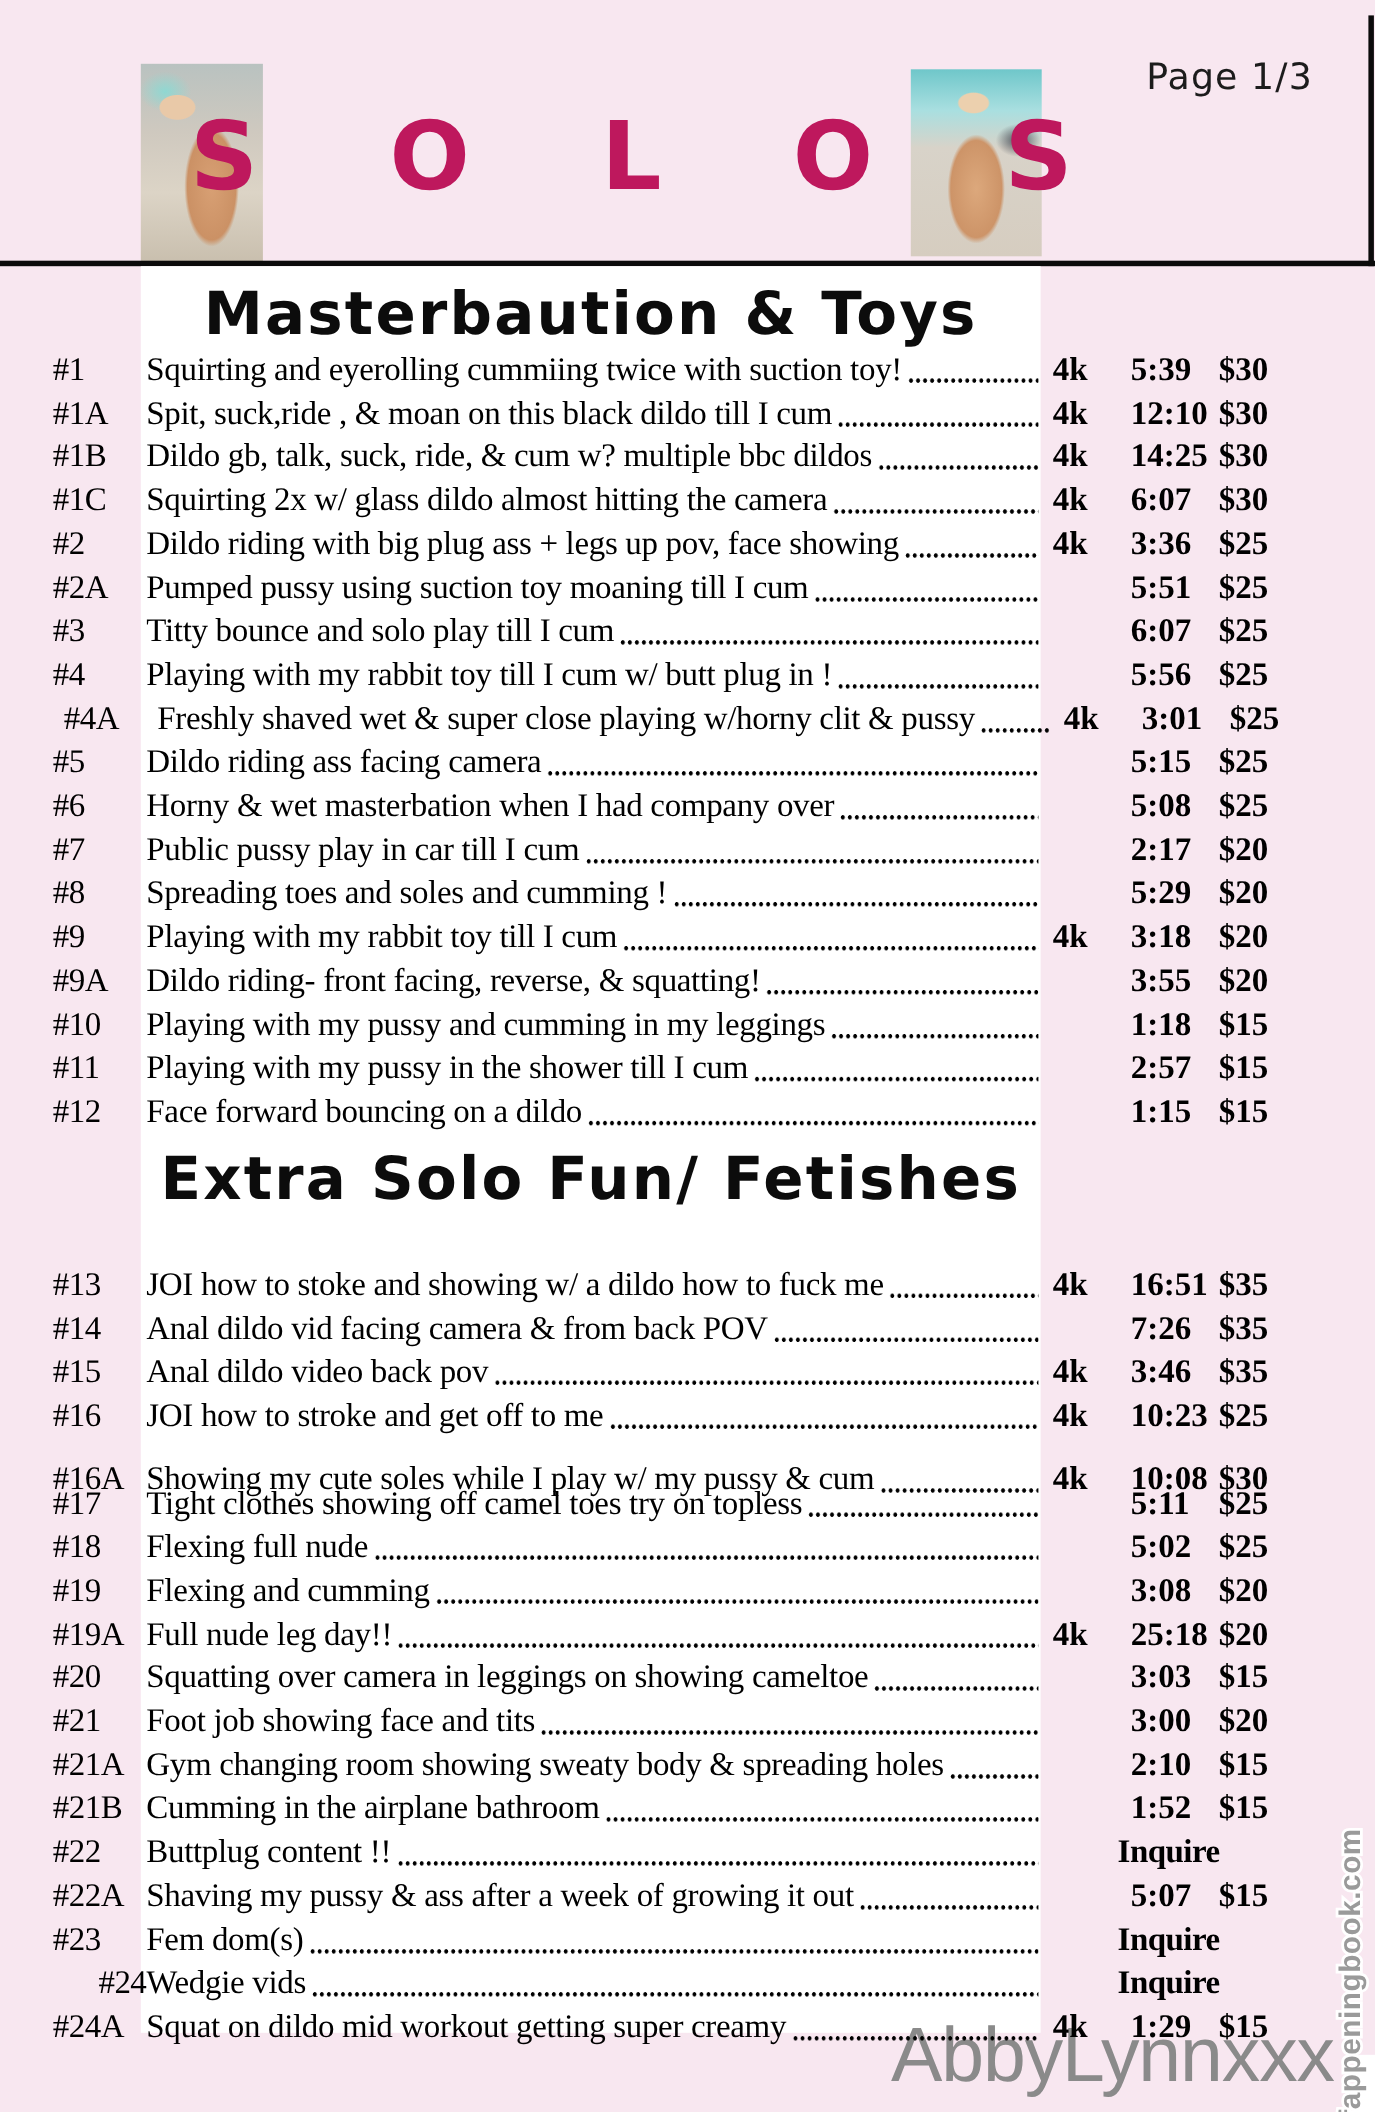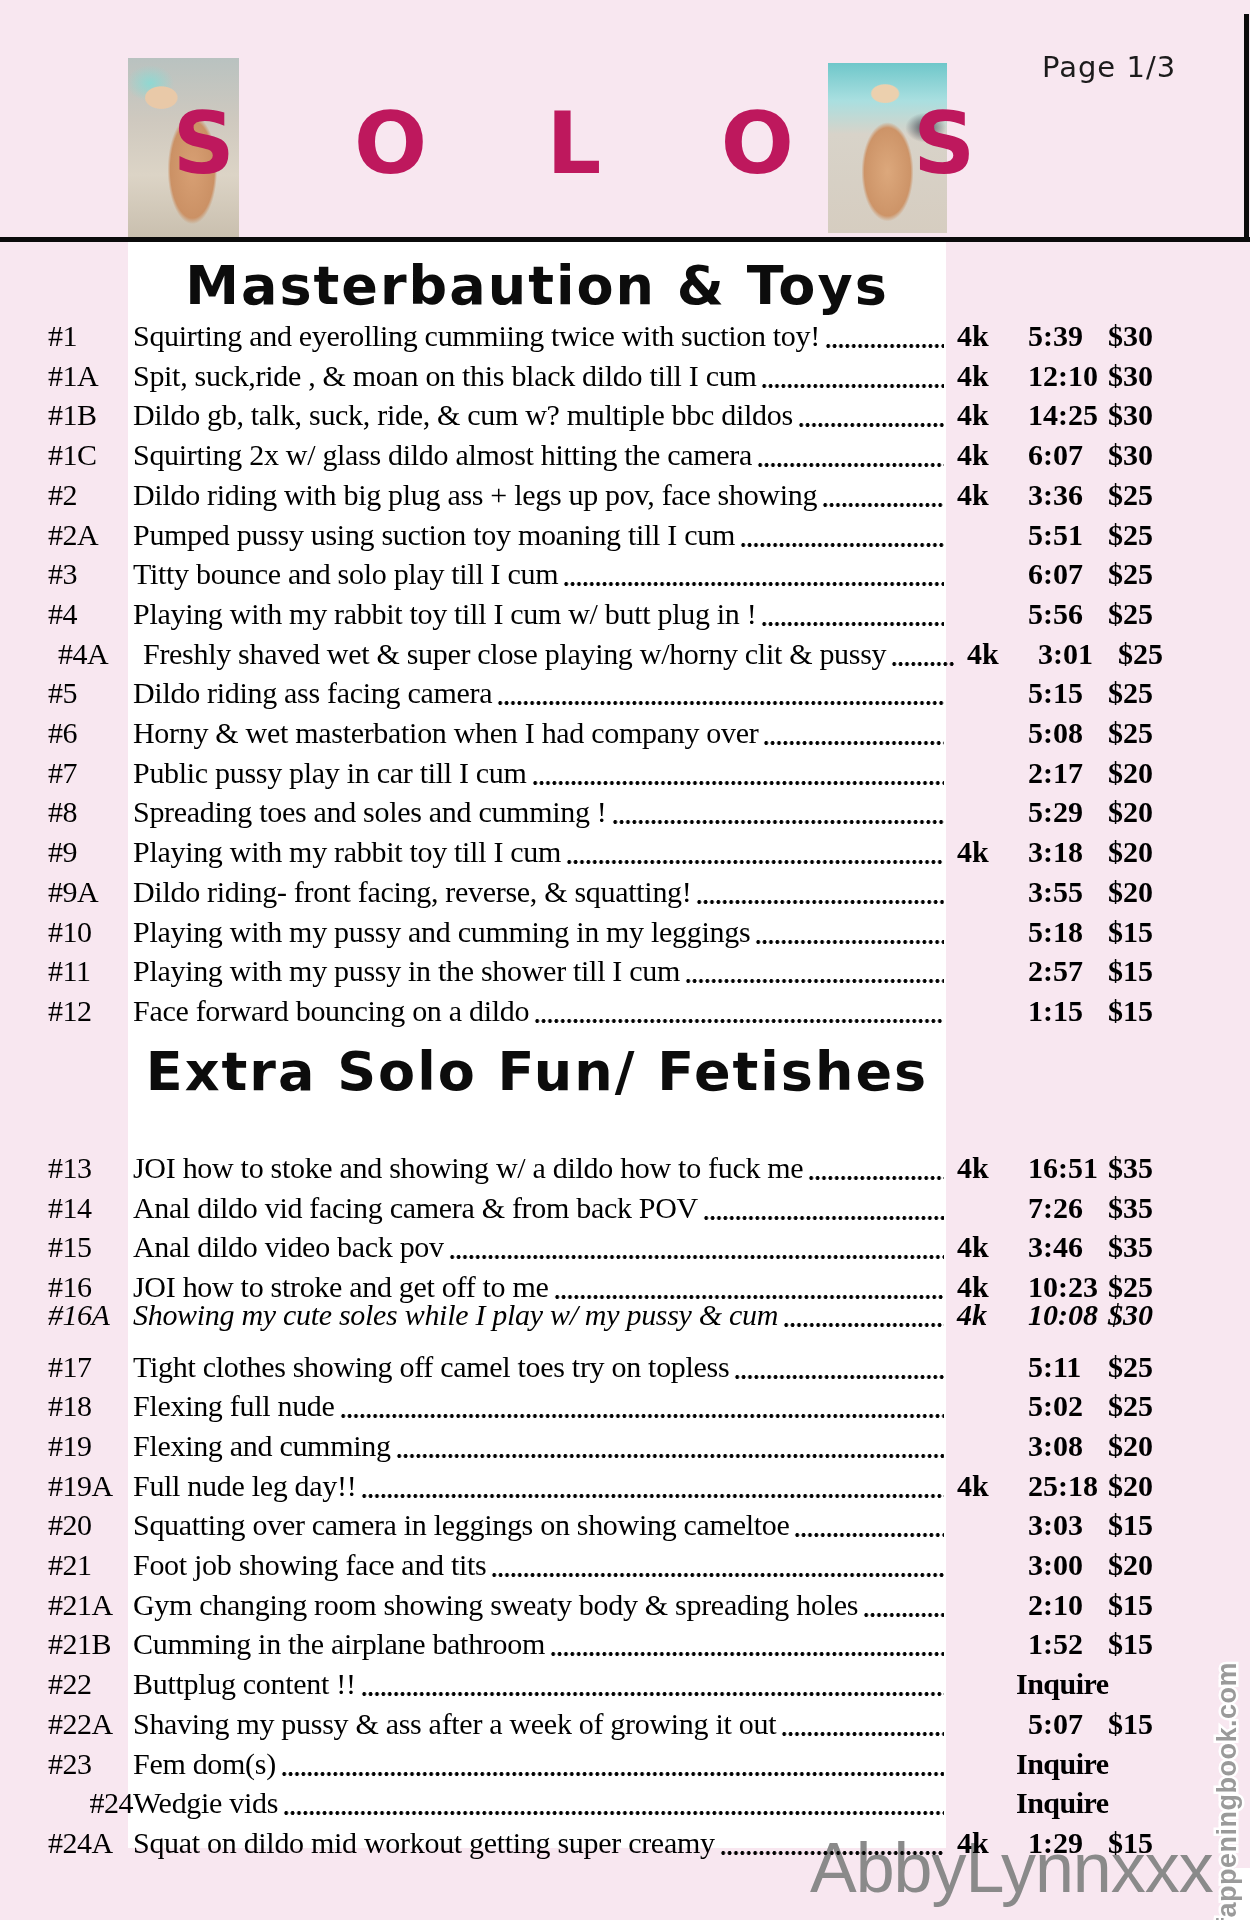--- a/index.html
+++ b/index.html
@@ -6,21 +6,21 @@
   .page{position:relative;width:1250px;height:1920px;background:#f8e7f0;overflow:hidden;
         font-family:"Liberation Serif",serif;}
 
   
   .top-line{position:absolute;left:0;top:237px;width:1250px;height:5px;background:#0b0b0b;}
   .right-line{position:absolute;left:1244px;top:14px;width:5px;height:228px;background:#0b0b0b;}
   .solos-title{position:absolute;left:128px;top:100px;width:818px;text-align:center;
         font-family:"DejaVu Sans",sans-serif;font-weight:700;font-size:86px;line-height:1;
         letter-spacing:0.52em;text-indent:0.52em;color:#be185d;white-space:nowrap;}
   .page-num{position:absolute;left:1042px;top:50px;font-family:"DejaVu Sans",sans-serif;
-        font-size:29px;color:#1c1c1c;letter-spacing:1px;}
+        font-size:33px;color:#1c1c1c;letter-spacing:1px;}
   .photo{position:absolute;overflow:hidden;}
   .photo-left{left:128px;top:58px;width:111px;height:180px;
         background:
           radial-gradient(26px 18px at 30% 22%,#e9c9a8 0%,#e9c9a8 60%,transparent 65%),
           radial-gradient(40px 88px at 58% 62%,#d8a074 0%,#cb9165 55%,transparent 62%),
           radial-gradient(34px 26px at 20% 14%,#8fd8d2 0%,transparent 70%),
           linear-gradient(180deg,#b9c2c0 0%,#cfc9bf 35%,#dcd4c6 65%,#c9bfae 100%);}
   .photo-right{left:828px;top:63px;width:119px;height:170px;
         background:
           radial-gradient(24px 16px at 48% 18%,#ecd0ae 0%,#ecd0ae 55%,transparent 62%),
@@ -245,21 +245,21 @@
     <span class="row-price">$20</span>
   </div>
 
   <div class="row" style="top: 911.5px;">
     <span class="row-num">#10</span>
     <span class="row-desc">
       <span class="desc-text">Playing with my pussy and cumming in my leggings</span>
       <span class="dots"></span>
     </span>
     <span class="row-4k"></span>
-    <span class="row-time">5:18</span>
+    <span class="row-time">1:18</span>
     <span class="row-price">$15</span>
   </div>
 
   <div class="row" style="top: 951.2px;">
     <span class="row-num">#11</span>
     <span class="row-desc">
       <span class="desc-text">Playing with my pussy in the shower till I cum</span>
       <span class="dots"></span>
     </span>
     <span class="row-4k"></span>
@@ -316,21 +316,21 @@
     <span class="row-num">#16</span>
     <span class="row-desc">
       <span class="desc-text">JOI how to stroke and get off to me</span>
       <span class="dots"></span>
     </span>
     <span class="row-4k">4k</span>
     <span class="row-time">10:23</span>
     <span class="row-price">$25</span>
   </div>
 
-  <div class="row" style="top: 1295px; font-style: italic;">
+  <div class="row" style="top: 1325px;">
     <span class="row-num">#16A</span>
     <span class="row-desc">
       <span class="desc-text">Showing my cute soles while I play w/ my pussy &amp; cum</span>
       <span class="dots"></span>
     </span>
     <span class="row-4k">4k</span>
     <span class="row-time">10:08</span>
     <span class="row-price">$30</span>
   </div>
 

